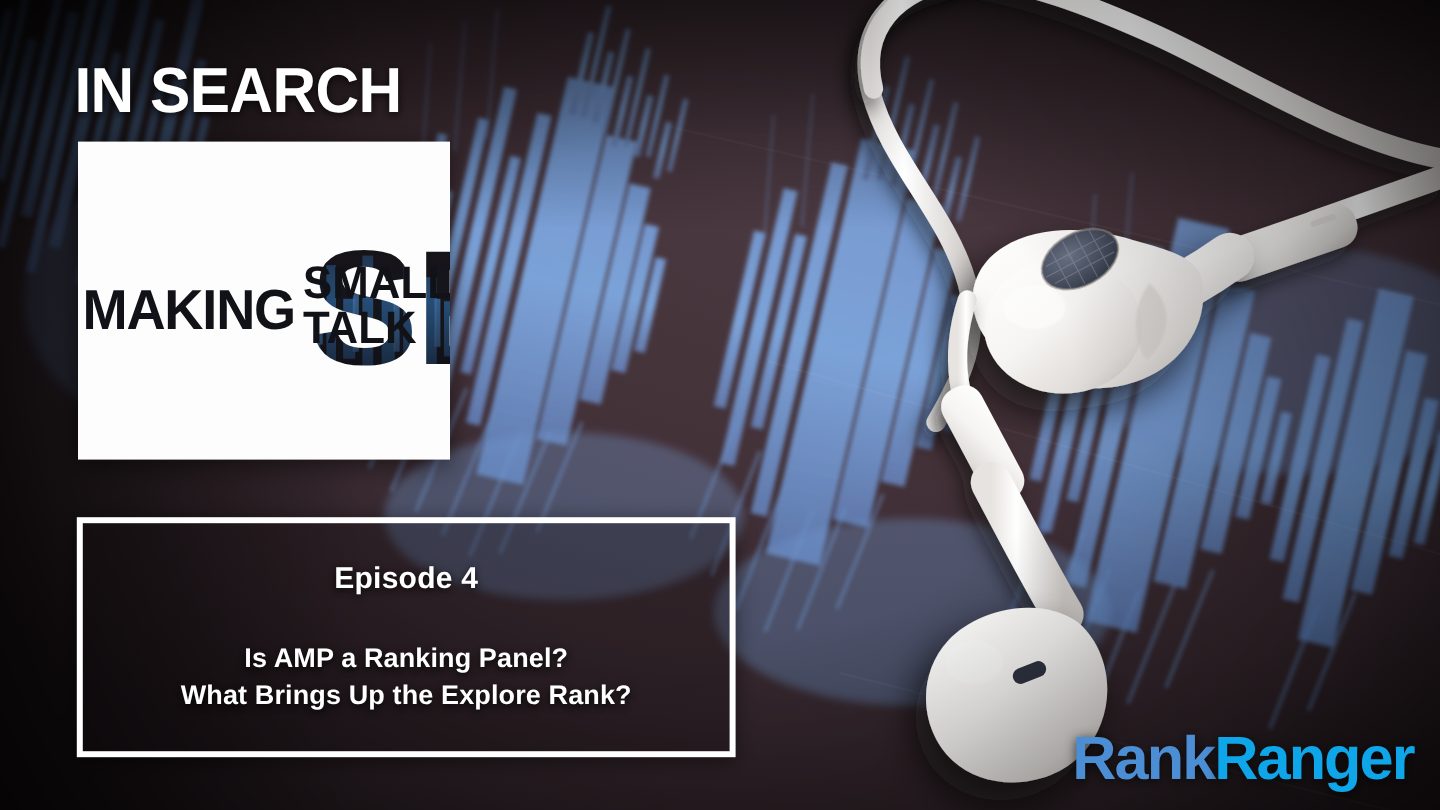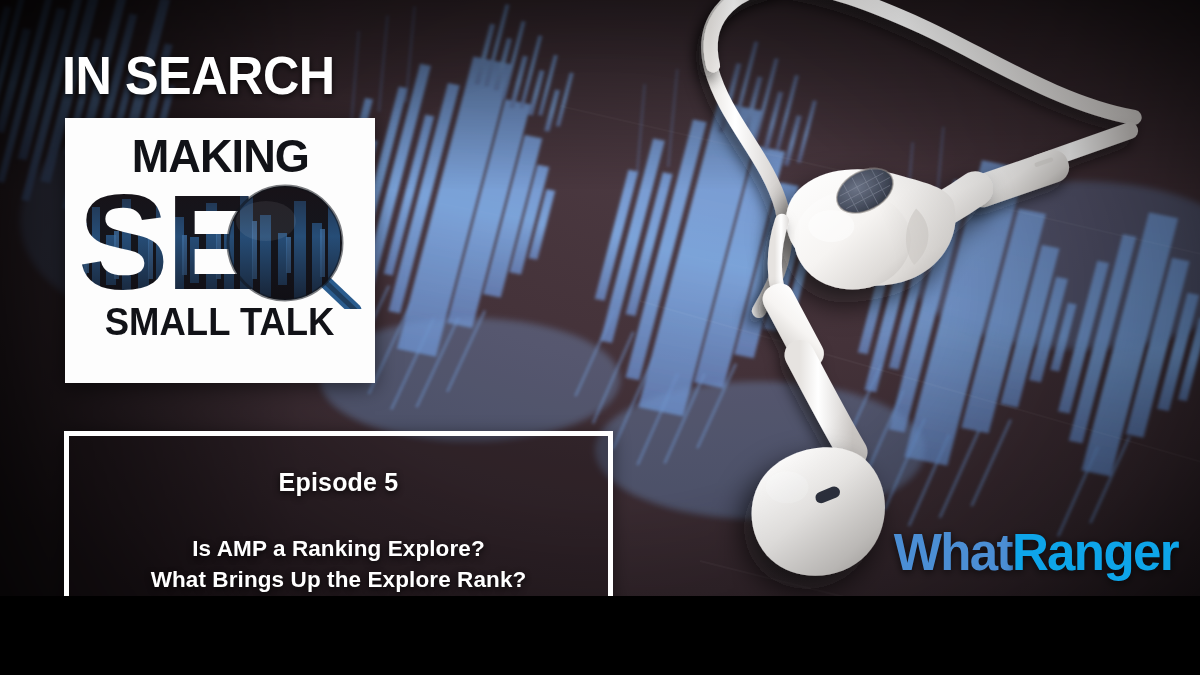--- a/index.html
+++ b/index.html
@@ -8,21 +8,21 @@
     padding: 0;
     background: #000;
   }
   body {
     font-family: "Liberation Sans", sans-serif;
   }
 
   #stage {
     position: relative;
     width: 1200px;
-    height: 596px;
+    height: 675px;
     overflow: hidden;
     background: #41313a;
     user-select: none;
   }
 
   
   .photo-base {
     position: absolute;
     inset: 0;
     background:
@@ -93,21 +93,21 @@
     width: 310px;
     height: 265px;
     background: #fdfdfd;
     box-shadow: 0 4px 20px rgba(0,0,0,0.55);
     overflow: hidden;
   }
   .logo-inner {
     position: absolute;
     inset: 0;
     display: flex;
-    flex-direction: column;
+    flex-direction: row;
     align-items: center;
     justify-content: flex-start;
     padding-top: 14px;
     box-sizing: border-box;
   }
   .logo-making {
     font-size: 47px;
     line-height: 47px;
     font-weight: 700;
     color: #111217;
@@ -536,22 +536,22 @@
             <ellipse cx="196" cy="44" rx="30" ry="20" fill="#ffffff" opacity="0.07"></ellipse>
           </g>
         </svg>
       </div>
 
       <div class="logo-smalltalk">SMALL TALK</div>
     </div>
   </div>
 
   <div class="episode-box">
-    <div class="episode-number">Episode 5</div>
+    <div class="episode-number">Episode 4</div>
     <div class="episode-lines">
-      <div class="episode-line">Is AMP a Ranking Explore?</div>
+      <div class="episode-line">Is AMP a Ranking Panel?</div>
       <div class="episode-line">What Brings Up the Explore Rank?</div>
     </div>
   </div>
 
-  <div class="brand"><span class="brand-rank">What</span><span class="brand-ranger">Ranger</span></div>
+  <div class="brand"><span class="brand-rank">Rank</span><span class="brand-ranger">Ranger</span></div>
 
 </div>
 
 </body></html>

